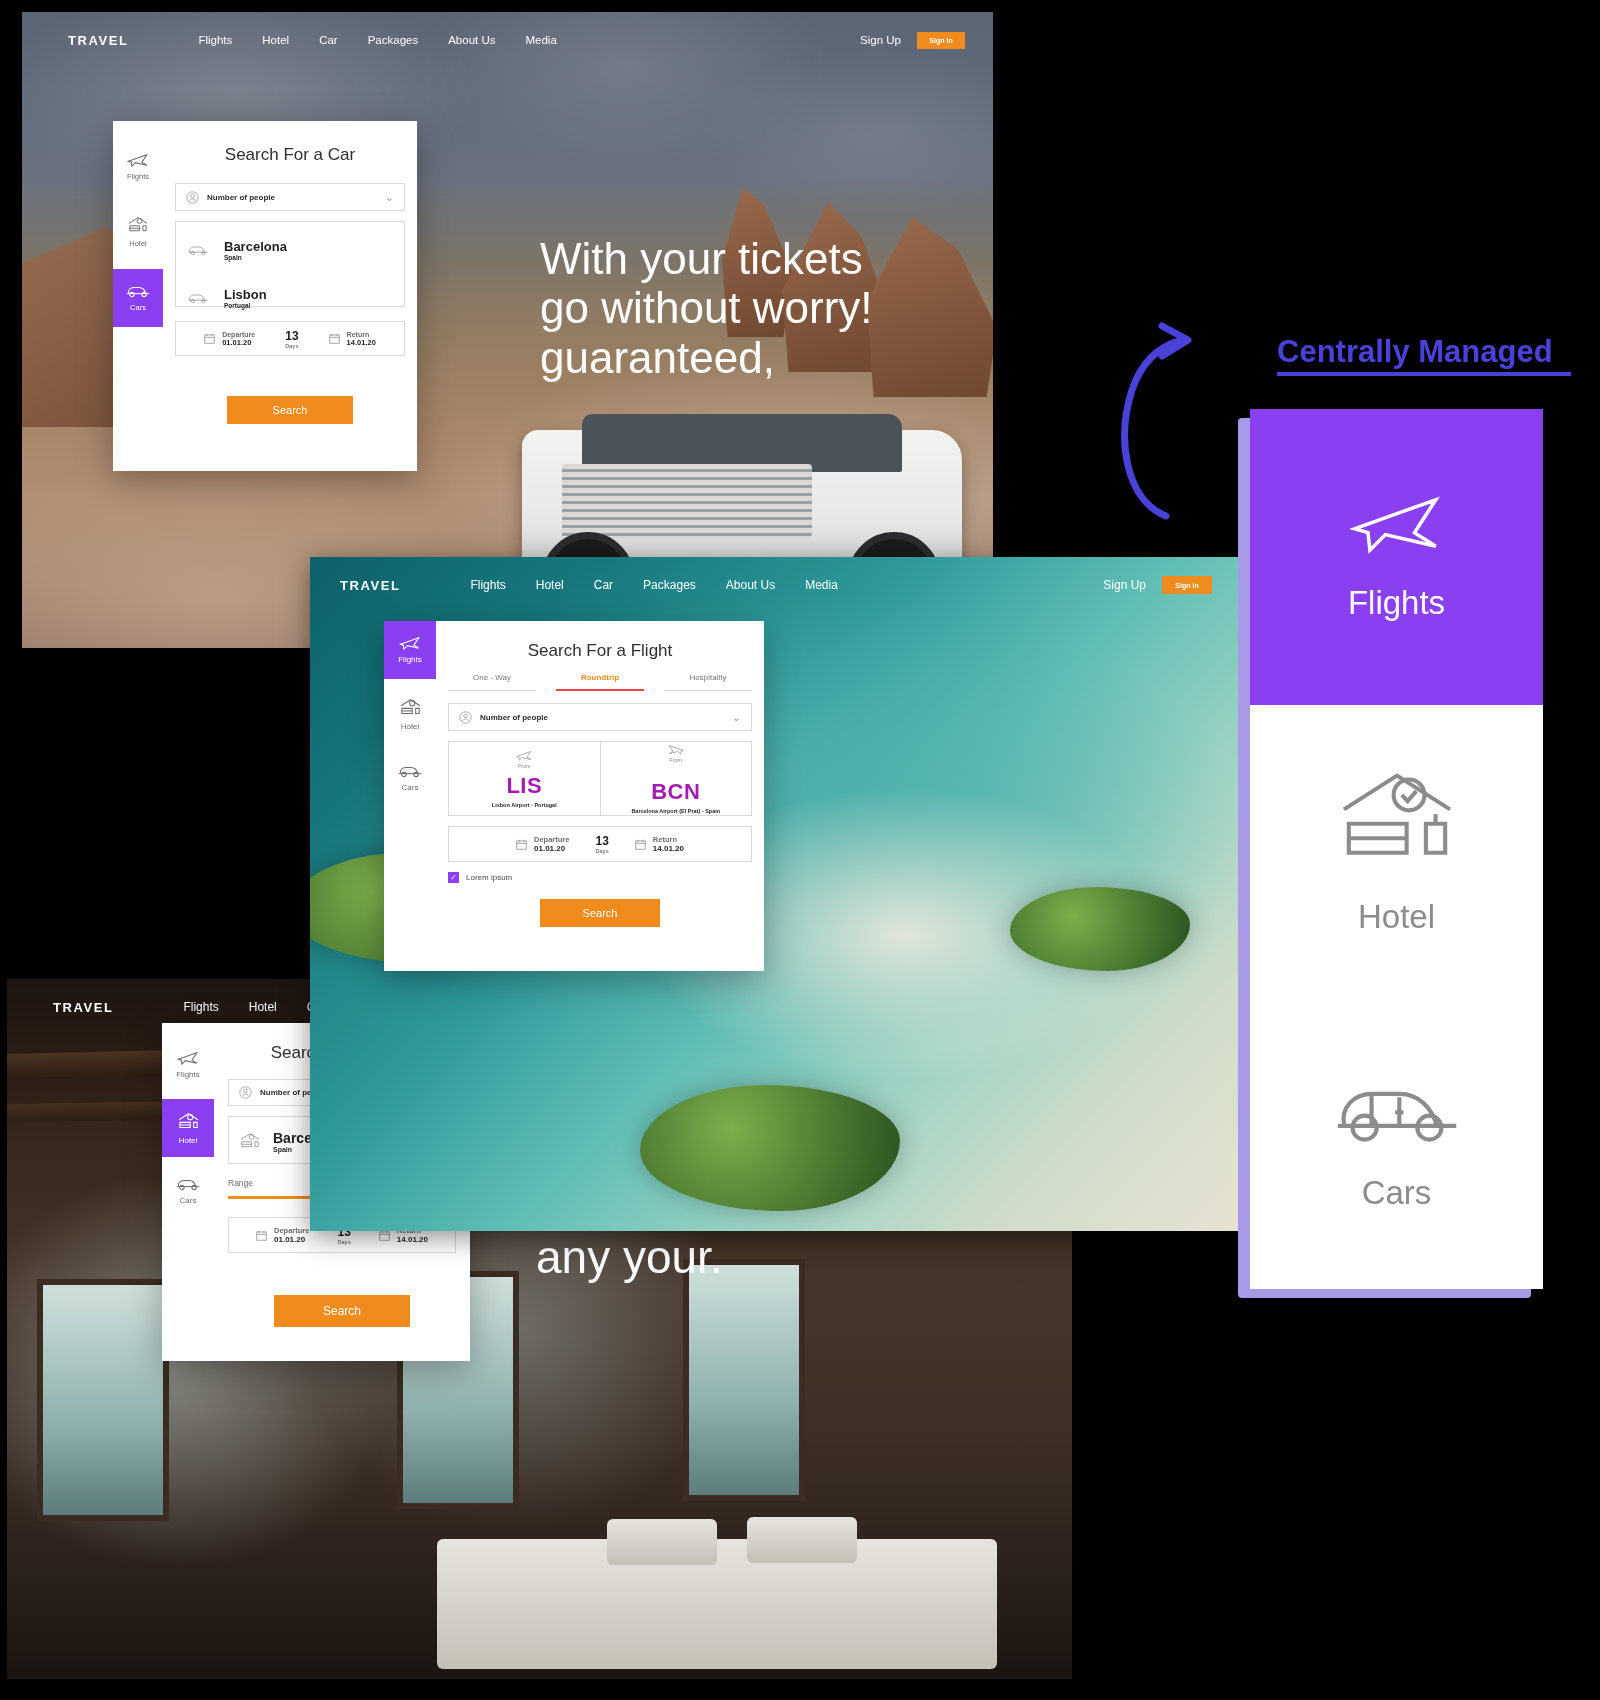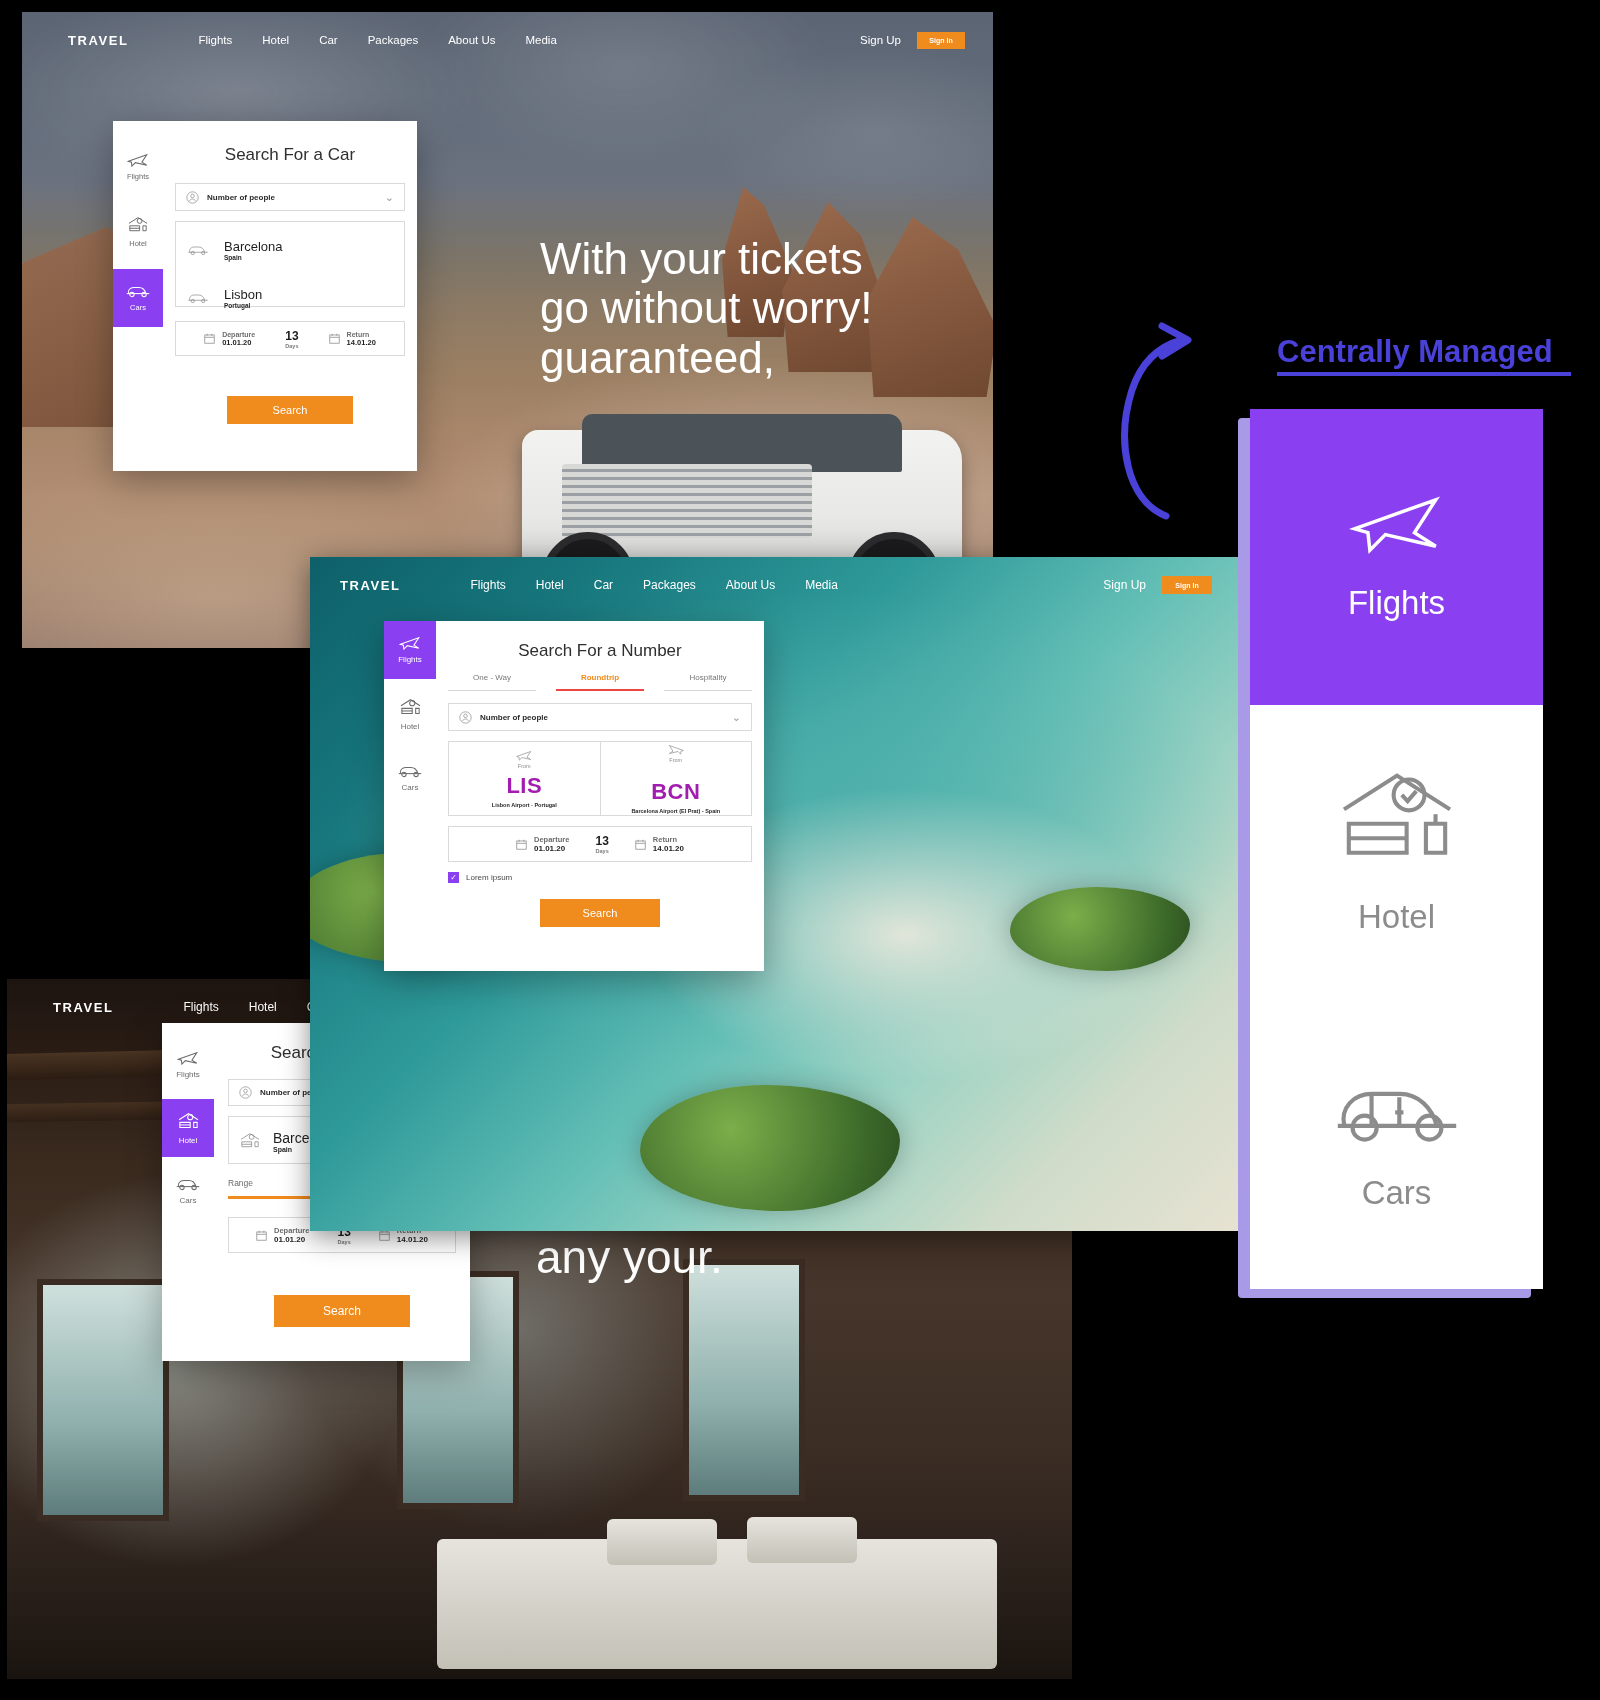--- a/index.html
+++ b/index.html
@@ -82,21 +82,21 @@
   .panel{flex:1;display:flex;flex-direction:column;background:#fff;}
   .panel-title{text-align:center;color:#2f2f2f;font-weight:400;}
   .tabs{display:flex;}
   .tab{flex:1;text-align:center;color:#777;border-bottom:1px solid #d8d8d8;cursor:pointer;}
   .tab.active{color:#f08b1d;border-bottom:2px solid #ef4444;font-weight:700;}
   .field{border:1px solid #d9d9d9;display:flex;align-items:center;box-sizing:border-box;}
   .field .lbl{color:#2b2b2b;font-weight:700;}
   .chev{margin-left:auto;color:#9a9a9a;}
   .list{border:1px solid #d9d9d9;box-sizing:border-box;}
   .city{display:flex;align-items:center;}
-  .city .nm{color:#1f1f1f;}
+  .city .nm{color:#1f1f1f;font-weight:bold;}
   .city .sub{color:#1f1f1f;font-weight:700;}
   .airports{display:flex;border:1px solid #d9d9d9;box-sizing:border-box;}
   .airport{flex:1;display:flex;flex-direction:column;align-items:center;justify-content:center;}
   .airport + .airport{border-left:1px solid #d9d9d9;}
   .airport .from{color:#8d8d8d;}
   .airport .code{color:#a21caf;font-weight:700;letter-spacing:.02em;}
   .airport .full{color:#1f1f1f;font-weight:700;}
   .dates{border:1px solid #d9d9d9;display:flex;align-items:center;justify-content:center;
          box-sizing:border-box;}
   .dcell{display:flex;align-items:center;}
@@ -450,21 +450,21 @@
           <svg width="26" height="14" viewBox="0 0 30 16" fill="none" stroke="currentColor" stroke-width="1.2">
               <path d="M2 11h26"></path>
               <path d="M4 11c-1-4 2-7 6-7h6c4 0 7 3 8 7"></path>
               <circle cx="8" cy="12" r="2.5"></circle>
               <circle cx="22" cy="12" r="2.5"></circle>
             </svg>
           <span style="font-size:8px;margin-top:5px;">Cars</span>
         </div>
       </div>
       <div class="panel" style="padding:0 12px;">
-        <div class="panel-title" style="font-size:17px;margin:20px 0 12px;">Search For a Number</div>
+        <div class="panel-title" style="font-size:17px;margin:20px 0 12px;">Search For a Flight</div>
 
         <div class="tabs" style="font-size:8px;gap:20px;">
           <div class="tab" style="padding-bottom:7px;">One - Way</div>
           <div class="tab active" style="padding-bottom:7px;">Roundtrip</div>
           <div class="tab" style="padding-bottom:7px;">Hospitality</div>
         </div>
 
         <div class="field" style="height:28px;padding:0 10px;margin-top:12px;">
           <svg width="13" height="13" viewBox="0 0 16 16" fill="none" stroke="#9a9a9a" stroke-width="1">
               <circle cx="8" cy="8" r="7"></circle>

